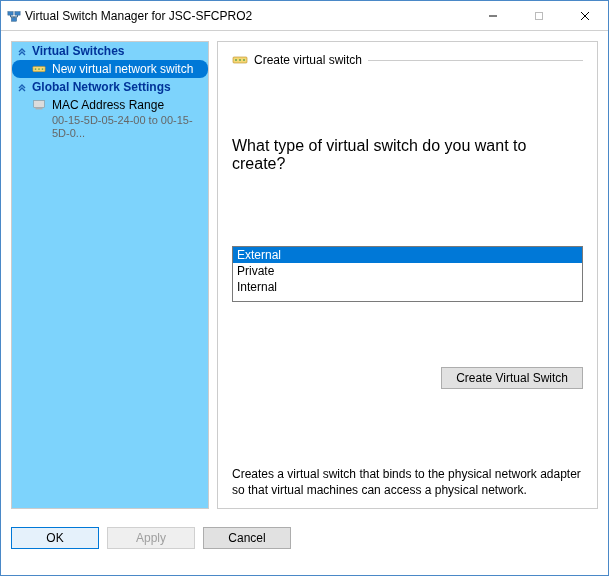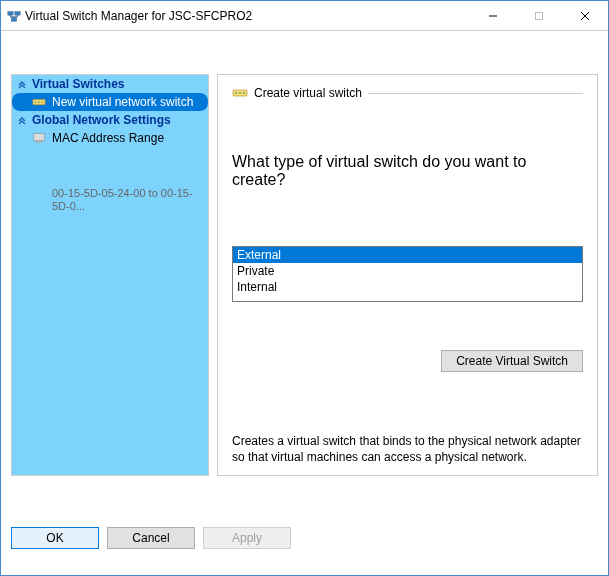--- a/index.html
+++ b/index.html
@@ -1,32 +1,32 @@
 <!DOCTYPE html>
 <html><head>
 <meta charset="utf-8">
 <style>
   * { box-sizing: border-box; }
   html, body { margin:0; padding:0; font-family: "Segoe UI", Tahoma, sans-serif; font-size:12px; color:#000; background:#fff; }
-  .window { width:609px; height:576px; border:1px solid #4a88c7; display:flex; flex-direction:column; background:#fff;gap:33px; }
+  .window { width:609px; height:576px; border:1px solid #4a88c7; display:flex; flex-direction:column; background:#fff; }
   .titlebar { height:30px; display:flex; align-items:center; padding-left:6px; border-bottom:1px solid #d0d0d0; background:#fff; }
   .titlebar .title { flex:1; font-size:12px; padding-left:4px; }
   .winbtns { display:flex; height:100%; }
   .winbtn { width:46px; display:flex; align-items:center; justify-content:center; color:#444; }
   .winbtn svg { width:10px; height:10px; }
   .body { flex:1; display:flex; padding:10px; gap:8px; min-height:0; }
   .sidepanel { width:198px; border:1px solid #ccc; background:#7dd3fc; display:flex; flex-direction:column; }
   .cat { display:flex; align-items:center; gap:4px; padding:2px 4px; color:#003399; font-weight:bold; font-size:12px; }
   .chev { width:12px; height:12px; display:inline-flex; align-items:center; justify-content:center; color:#1a5fb4; }
   .chev svg { width:10px; height:10px; }
   .item { display:flex; align-items:center; gap:6px; padding:2px 6px 2px 20px; font-size:12px; }
   .item.selected { background:#0078d7; color:#fff;border-radius:8px; }
   .item .icon, .titlebar .icon { width:14px; height:14px; display:inline-flex; align-items:center; justify-content:center; }
   .item .icon svg, .titlebar .icon svg { width:14px; height:14px; }
-  .subtext { font-size:11px; color:#666; padding-left:40px; line-height:1.2;margin-top:40px; }
+  .subtext { font-size:11px; color:#666; padding-left:40px; line-height:1.2; }
   .mainpanel { flex:1; border:1px solid #ccc; padding:10px 14px; display:flex; flex-direction:column; min-height:0;justify-content:space-between; }
   .sectionhdr { display:flex; align-items:center; gap:6px; margin-bottom:12px; }
   .sectionhdr .label { font-size:12px; }
   .sectionhdr .rule { flex:1; height:1px; background:#ccc; }
   .prompt { font-size:16px; margin-bottom:16px; }
   .listbox { border:1px solid #7a7a7a; height:56px; overflow:hidden; background:#fff; }
   .listopt { padding:1px 4px; font-size:12px; }
   .listopt.selected { background:#0078d7; color:#fff; }
   .btnrow { display:flex; justify-content:flex-end; margin-top:8px; }
   .btn { min-width:110px; padding:3px 14px; background:#e1e1e1; border:1px solid #adadad; font-size:12px; text-align:center; }
@@ -141,17 +141,17 @@
         <div class="btn">Create Virtual Switch</div>
       </div>
 
       <div class="desc">Creates a virtual switch that binds to the physical network adapter so that virtual machines can access a physical network.</div>
     </div>
 
   </div>
 
   <div class="footer">
     <div class="fbtn primary">OK</div>
+    <div class="fbtn disabled">Apply</div>
     <div class="fbtn">Cancel</div>
-    <div class="fbtn disabled">Apply</div>
   </div>
 
 </div>
 
 </body></html>

